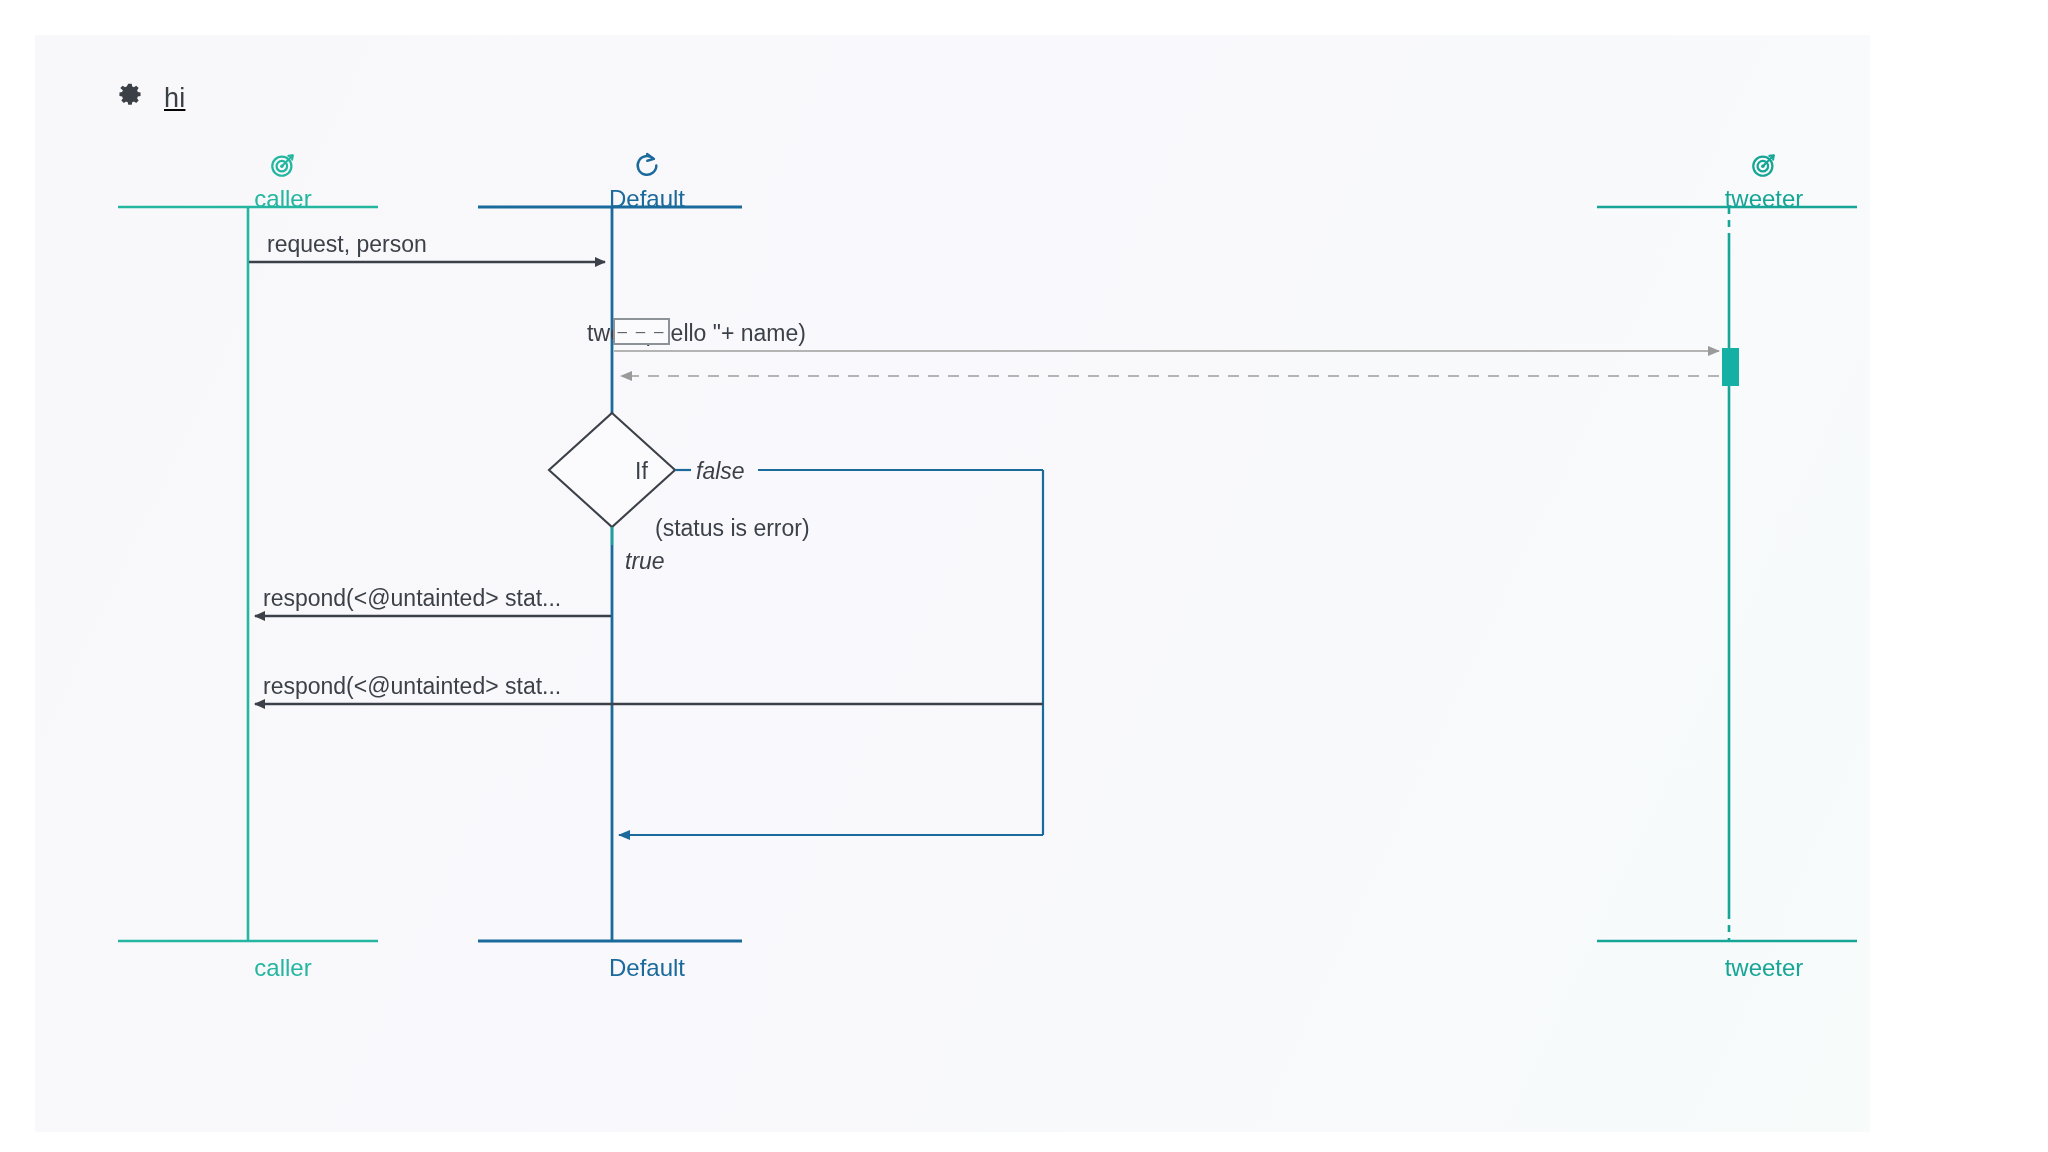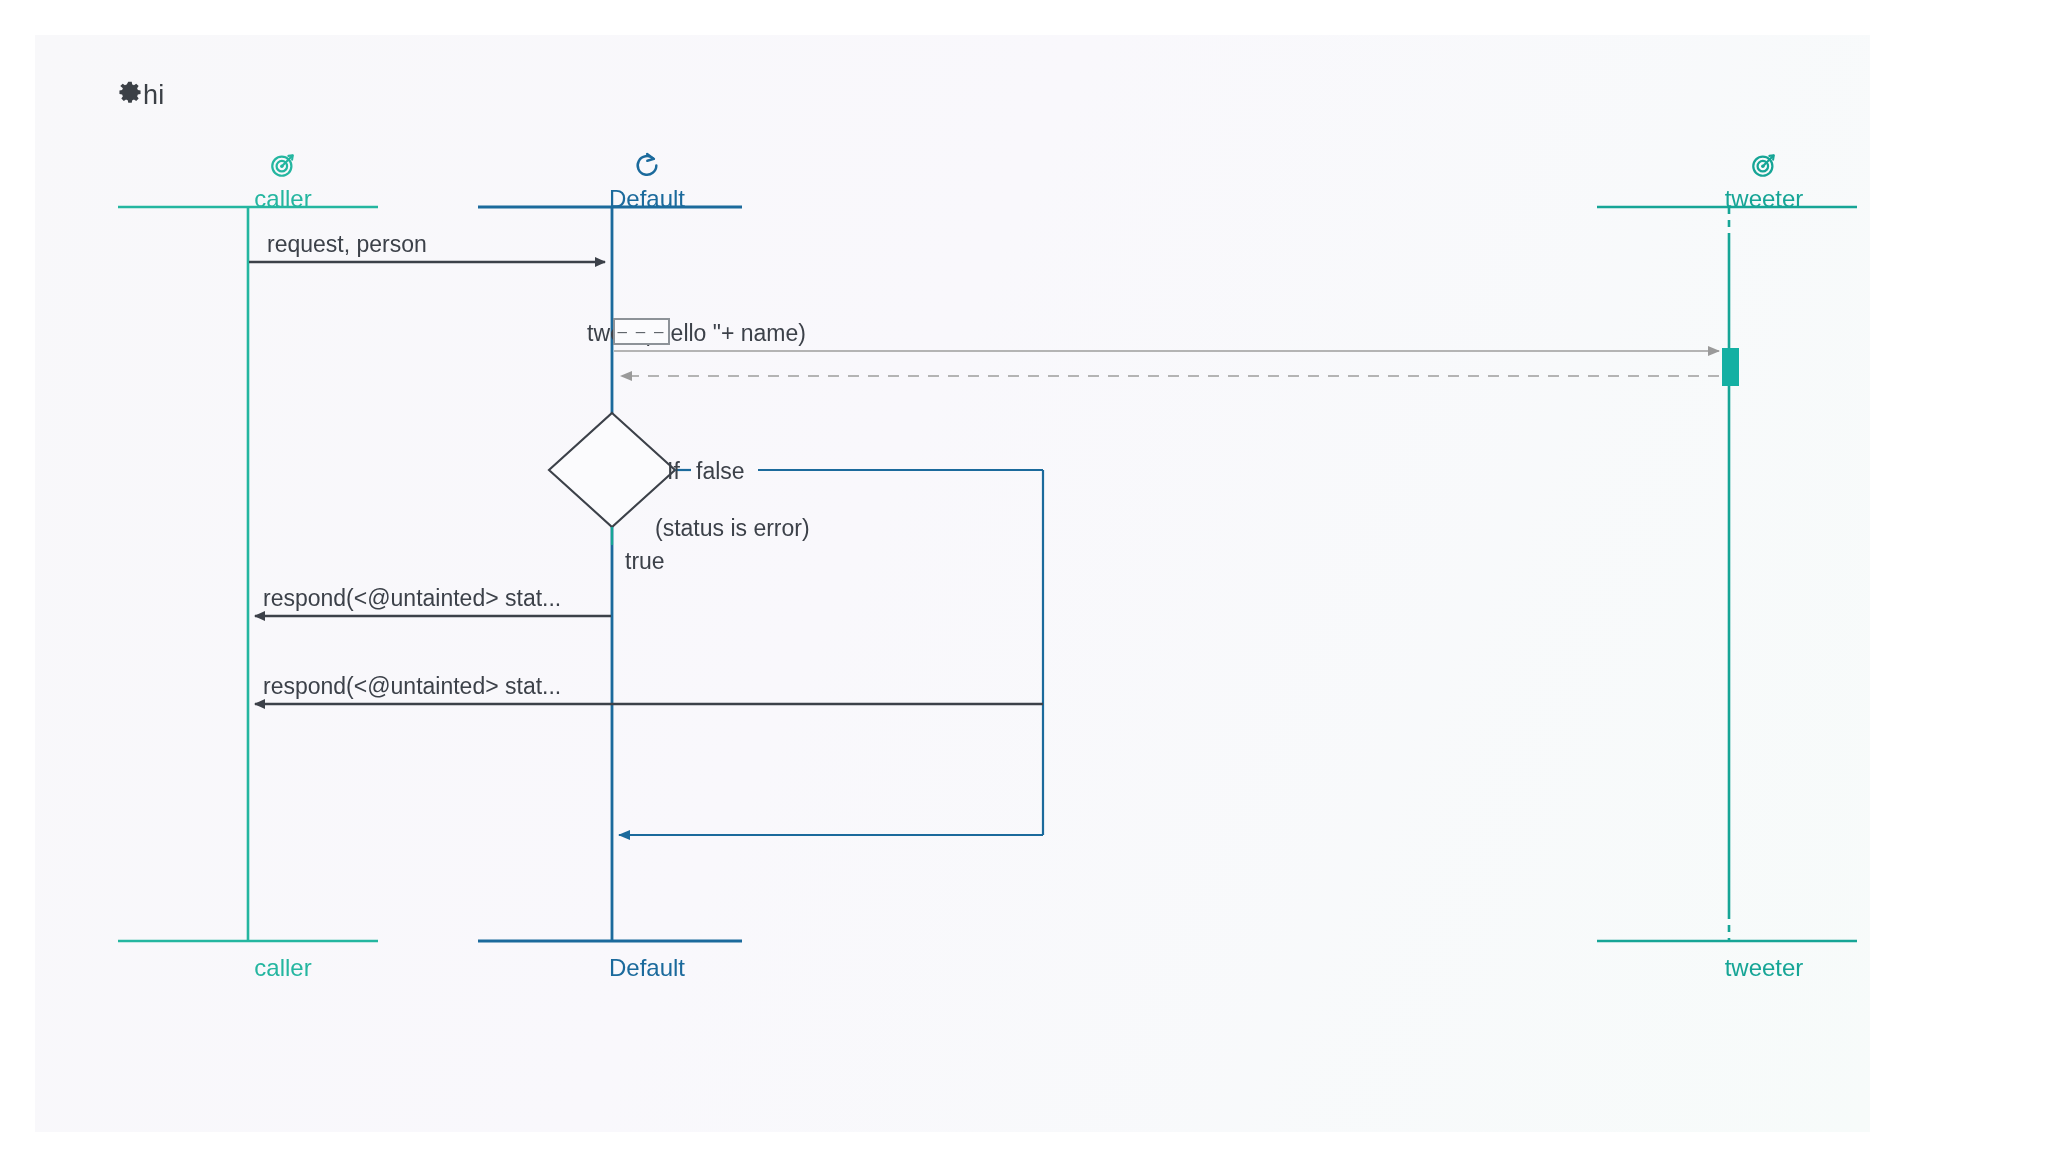--- a/index.html
+++ b/index.html
@@ -25,23 +25,24 @@
   #svg-layer {
     position: absolute;
     left: 0; top: 0;
     width: 1835px; height: 1097px;
     overflow: visible;
   }
   .title-row {
     position: absolute;
     left: 82px; top: 43px;
     display: flex;
-    align-items: center;
-    gap: 0;
+    align-items: flex-end;
+    gap: 21px;
     height: 34px;
+    text-decoration: underline;
   }
   .title-text {
     font-size: 27px;
     color: #3b4046;
     line-height: 1;
     letter-spacing: 0.2px;
   }
   .gear-icon { display: block; }
 
   .participant {
@@ -76,21 +77,21 @@
     white-space: nowrap;
     line-height: 1;
   }
   .flow-label {
     position: absolute;
     font-size: 23px;
     color: #3c4149;
     white-space: nowrap;
     line-height: 1;
   }
-  .flow-label.italic { }
+  .flow-label.italic { font-style: italic; }
   .diamond-text {
     position: absolute;
     font-size: 23px;
     color: #3c4149;
     line-height: 1;
     white-space: nowrap;
   }
 </style>
 </head>
 <body>
@@ -206,21 +207,21 @@
     <div class="msg-label" style="left:228px; top:552px;">respond(&lt;@untainted&gt; stat...</div>
 
     <div class="msg-label" style="left:228px; top:640px;">respond(&lt;@untainted&gt; stat...</div>
 
     <div style="position:absolute; left:578px; top:283px; width:57px; height:27px;
                 border:2px solid #8d9298; background:#fbfbfd;
                 display:flex; align-items:center; justify-content:center;">
       <span style="font-size:17px; color:#5d6268; letter-spacing:2px; line-height:1;">– – –</span>
     </div>
 
-    <div class="diamond-text" style="left:632px; top:425px;">If</div>
+    <div class="diamond-text" style="left:600px; top:425px;">If</div>
 
     <div class="flow-label italic" style="left:661px; top:425px;">false</div>
 
     <div class="flow-label" style="left:620px; top:469px;margin-top:13px;">(status is error)</div>
 
     <div class="flow-label italic" style="left:548px; top:515px;margin-left:42px;">true</div>
 
     <div class="p-bottom" style="left:248px; top:921px; color:#24b6a0;">caller</div>
     <div class="p-bottom" style="left:612px; top:921px; color:#1b6a9c;">Default</div>
     <div class="p-bottom" style="left:1729px; top:921px; color:#16a596;">tweeter</div>

